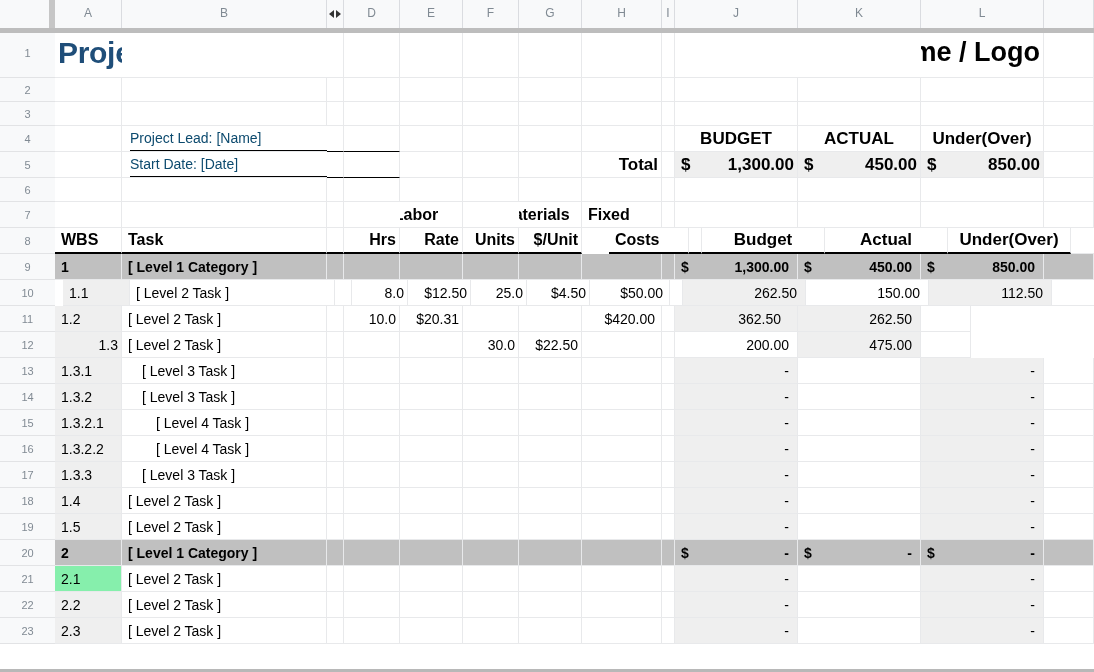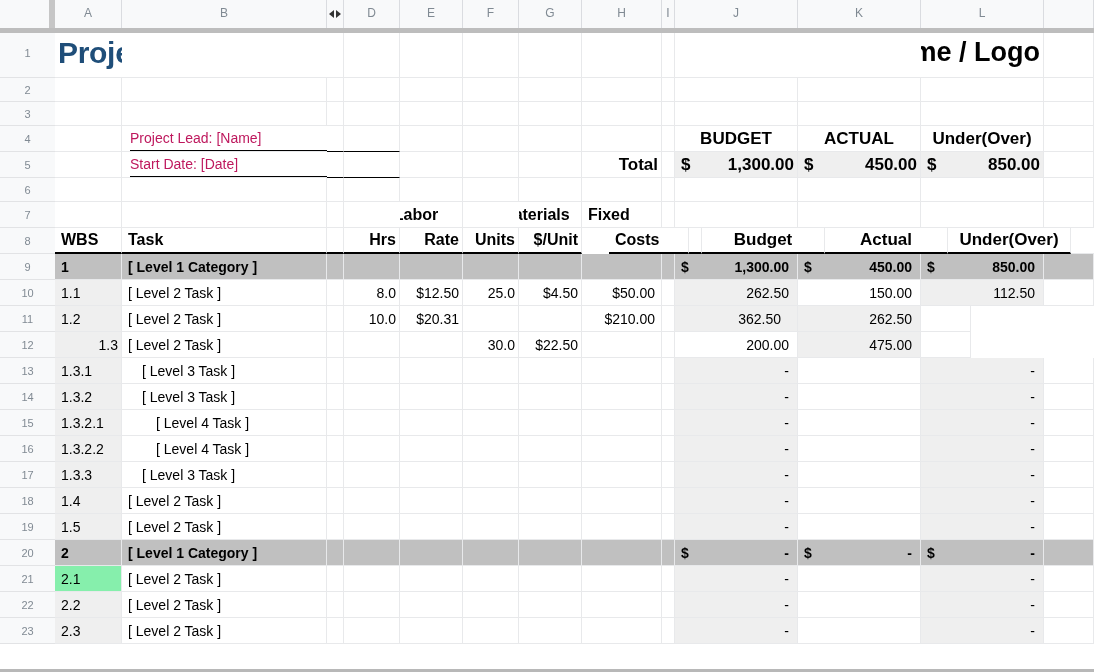--- a/index.html
+++ b/index.html
@@ -80,21 +80,21 @@
   .title{
     font-size:30px; font-weight:bold; color:#1f4e79; letter-spacing:-0.3px;
   }
   .company{
     font-size:27px; font-weight:bold; color:#000;
   }
   .underlined{
     border-bottom:1px solid #000 !important;
     width:100%; height:100%; display:flex; align-items:center;
   }
-  .meta{ font-size:14px; color:#be185d; }
+  .meta{ font-size:14px; color:#0c4a6e; }
 
   .bighdr{ font-size:17px; font-weight:bold; }
   .totlbl{ font-size:17px; font-weight:bold; }
   .totval{ font-size:17px; font-weight:bold; background:#efefef; }
 
   .thdr{ font-size:16px; font-weight:bold; }
   .thdr-b{ border-bottom:2px solid #000 !important; }
 
   .freeze{
     position:absolute; left:0; width:1094px; height:5px;
@@ -362,21 +362,21 @@
             <span>450.00</span>
           </div>
           <div class="cell wL r" style="position:relative;padding-right:8px;">
             <span class="dollar-left">$</span>
             <span>850.00</span>
           </div>
           <div class="cell wEnd"></div>
         </div>
         <div class="row hN">
           <div class="rn">10</div>
-          <div class="cell wA l" style="padding-left:6px;background:#efefef;">
+          <div class="cell wA l" style="padding-left:6px;background:#efefef;margin-left:8px;">
             <span>1.1</span>
           </div>
           <div class="cell wB l" style="padding-left:6px;">
             <span>[ Level 2 Task ]</span>
           </div>
           <div class="cell wSplit"></div>
           <div class="cell wD r">
             <span>8.0</span>
           </div>
           <div class="cell wE r">
@@ -418,21 +418,21 @@
           <div class="cell wE r">
             <span>$20.31</span>
           </div>
           <div class="cell wF r">
             <span></span>
           </div>
           <div class="cell wG r">
             <span></span>
           </div>
           <div class="cell wH r" style="padding-right:6px;">
-            <span>$210.00</span>
+            <span>$420.00</span>
           </div>
           <div class="cell wI"></div>
           <div class="cell wJ r shade" style="position:relative;padding-right:16px;">
             <span>362.50</span>
           </div>
           <div class="cell wL r shade" style="position:relative;padding-right:8px;">
             <span>262.50</span>
           </div>
           <div class="cell wEnd"></div>
         </div>

